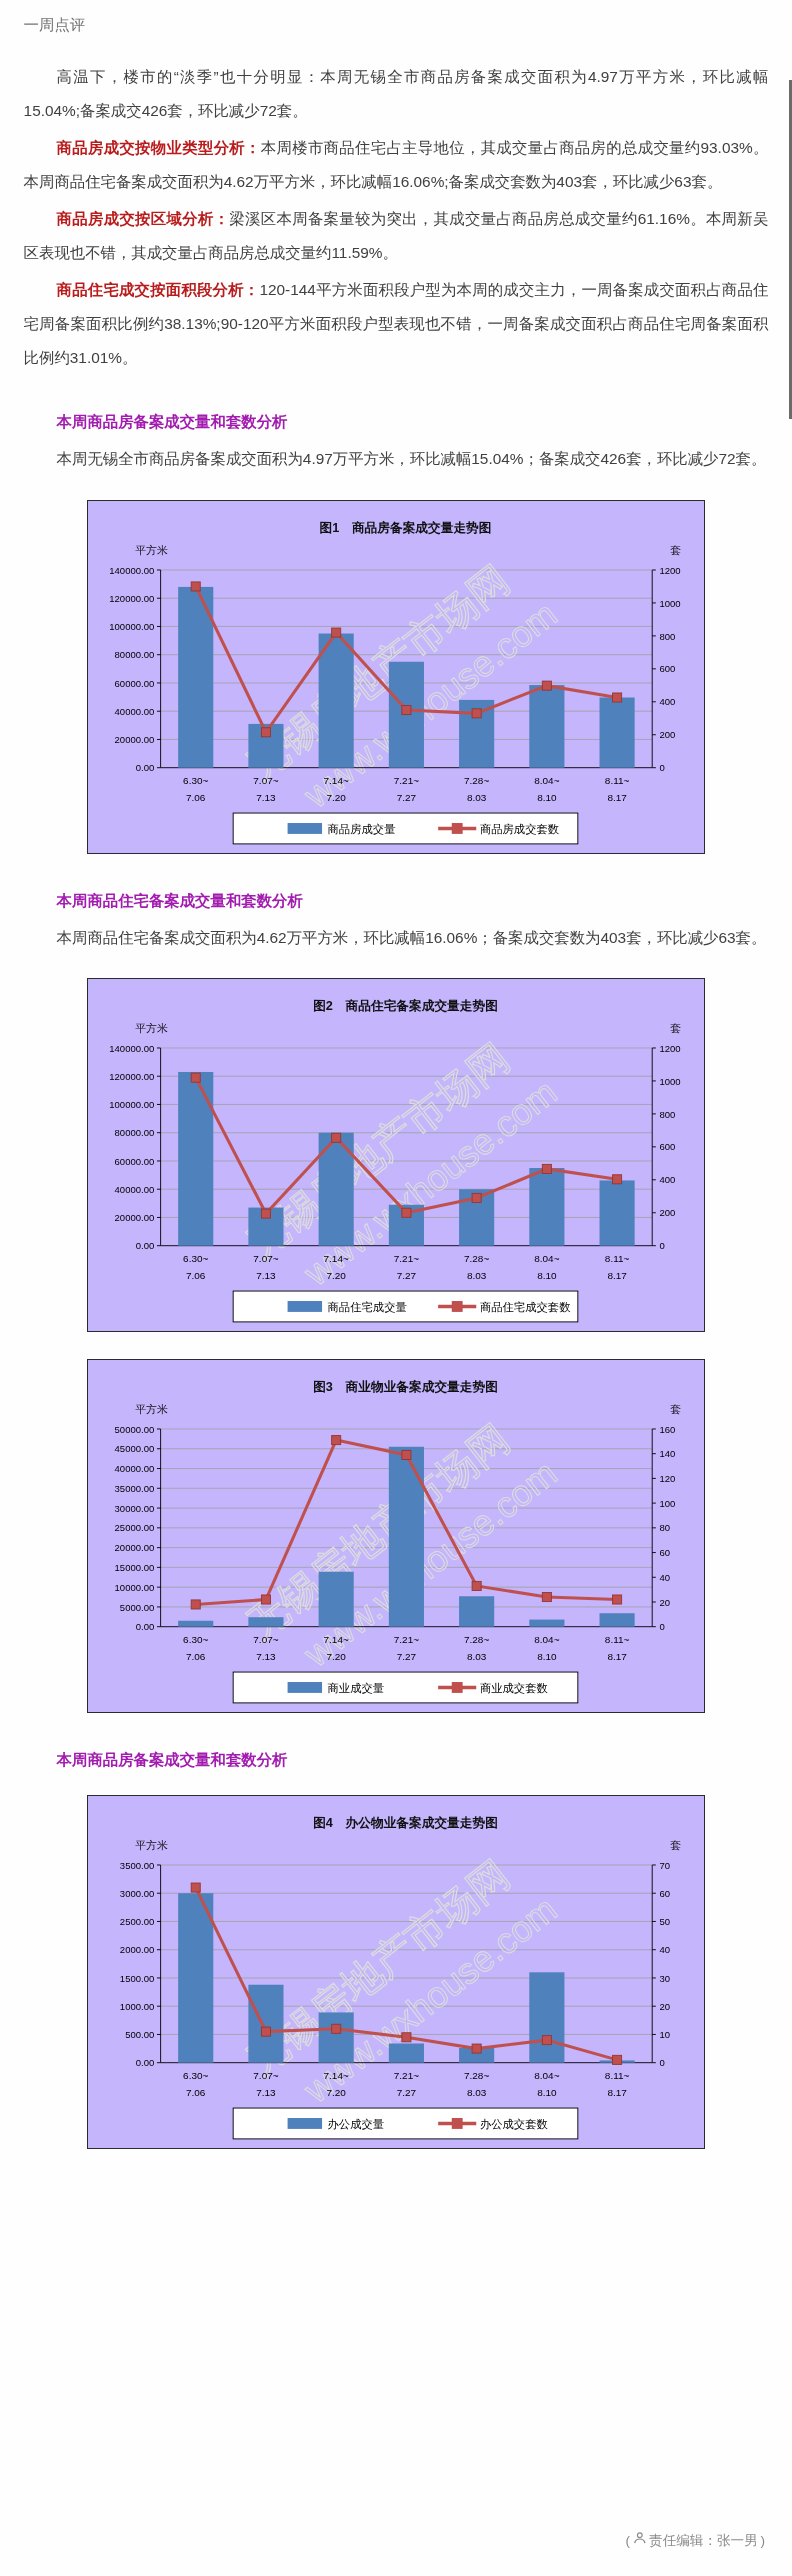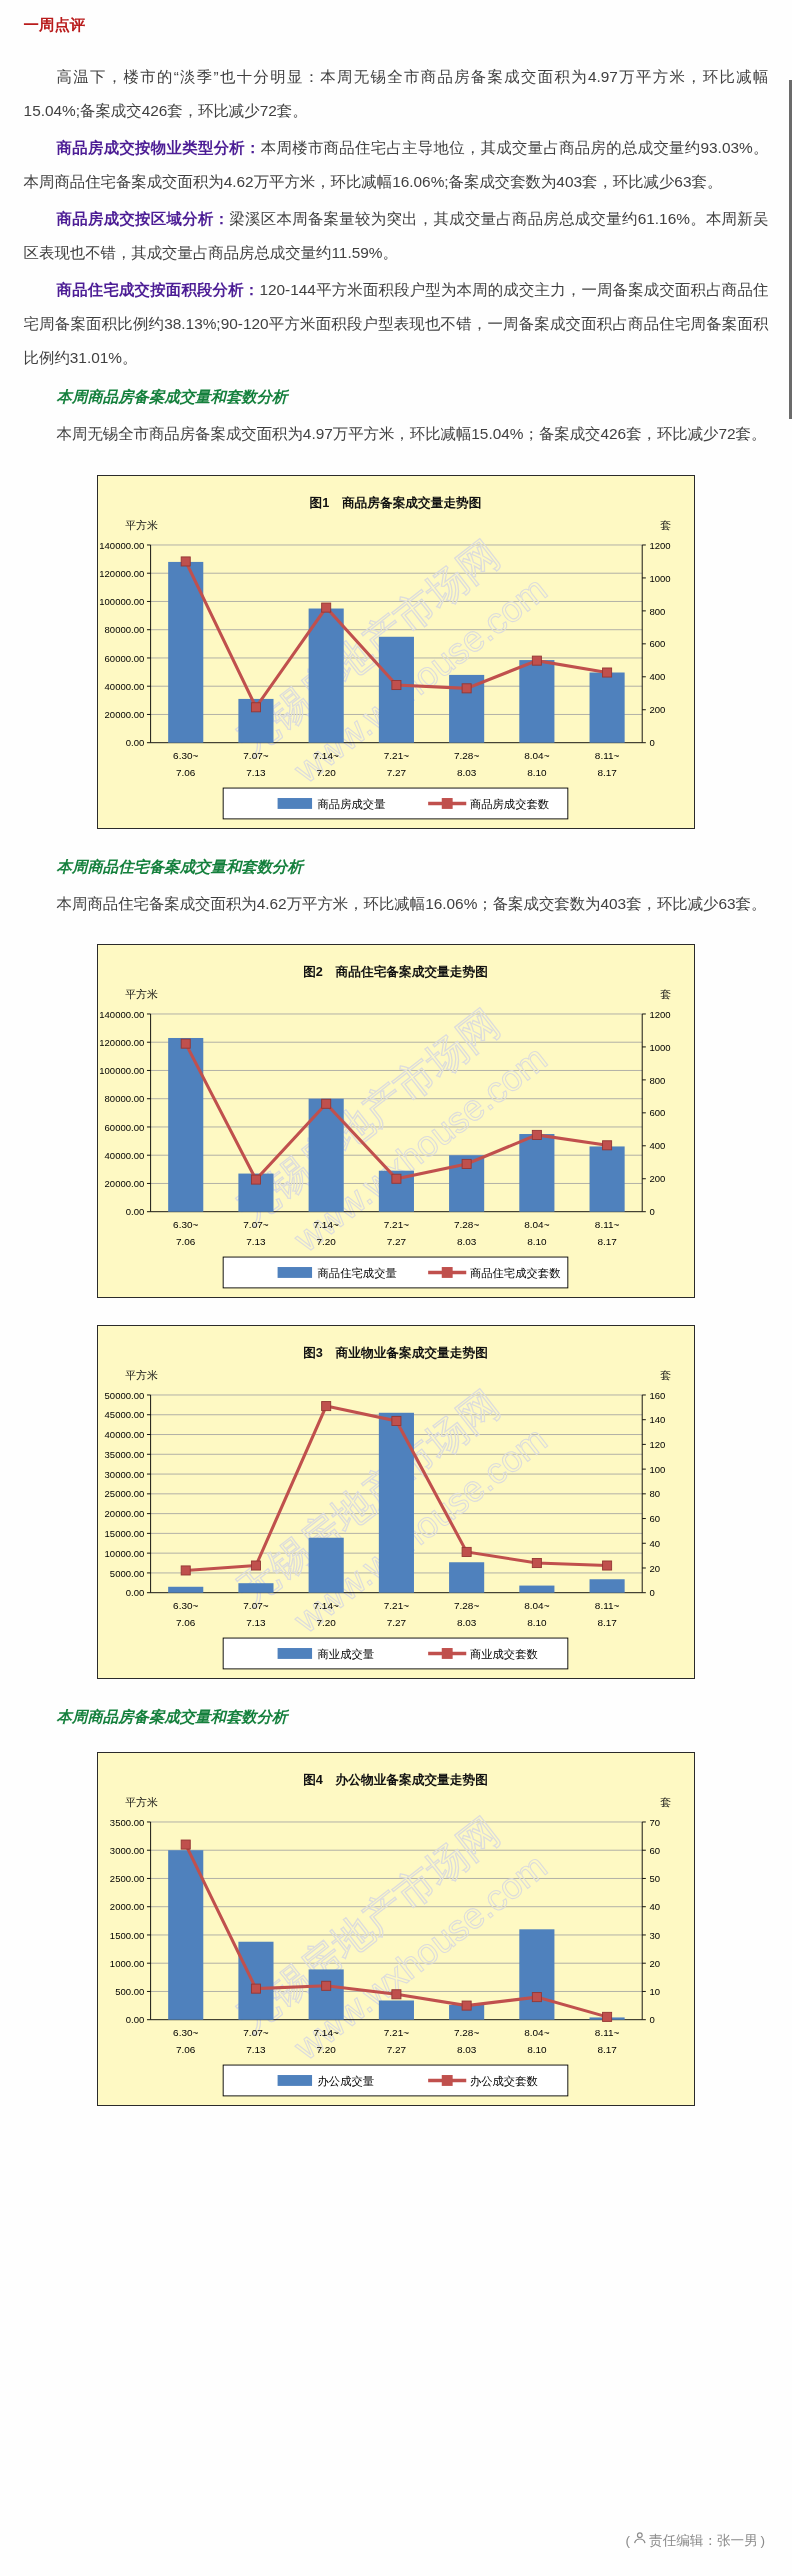--- a/index.html
+++ b/index.html
@@ -7,35 +7,35 @@
     position:relative;
     width:792px;height:2576px;
     box-sizing:border-box;
     padding:5.4px 23.6px 0 23.6px;
     overflow:hidden;
     background:#fefefe;
     font-family:"Liberation Sans","DejaVu Sans",sans-serif;
     color:#404040;
   }
   h1.doc-title{
-    font-size:15.4px;line-height:22px;color:#b91c1c;
-    margin:9px 0 23.6px 0;font-weight:bold;
+    font-size:15.4px;line-height:22px;color:#737373;
+    margin:9px 0 23.6px 0;font-weight:normal;
   }
   h2.sec-title{
-    font-size:15.4px;line-height:22px;color:#15803d;
-    margin:11px 0 9px 33px;font-weight:bold;font-style:italic;
+    font-size:15.4px;line-height:22px;color:#a21caf;
+    margin:36px 0 9px 33px;font-weight:bold;
   }
   p.body-p{
     font-size:15.4px;line-height:34px;margin:3px 0;
     text-indent:33px;text-align:justify;
   }
-  p.body-p b{color:#4c1d95;}
+  p.body-p b{color:#b91c1c;}
   .chart-box{
     width:596px;margin:23.6px auto 27px auto;
-    border:0.9px solid #2b2b2b;background:#fef9c3;
+    border:0.9px solid #2b2b2b;background:#c4b5fd;padding-left:20px;
   }
   .chart-box svg{display:block;}
   .edge-line{
     position:absolute;right:0;top:80px;width:2.7px;height:339px;
     background:#6b6b6b;
   }
   .footer{
     position:absolute;top:2531px;right:27px;
     font-size:13.6px;color:#8a8a8a;line-height:20px;
     display:flex;align-items:center;gap:2.7px;

